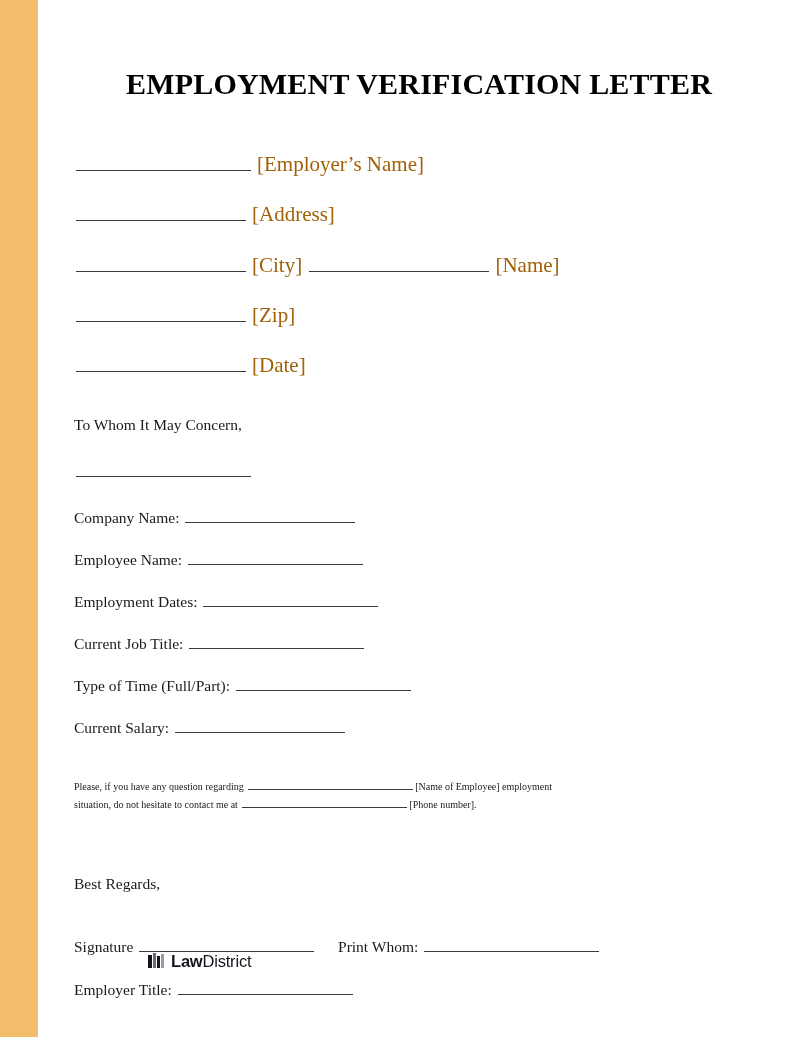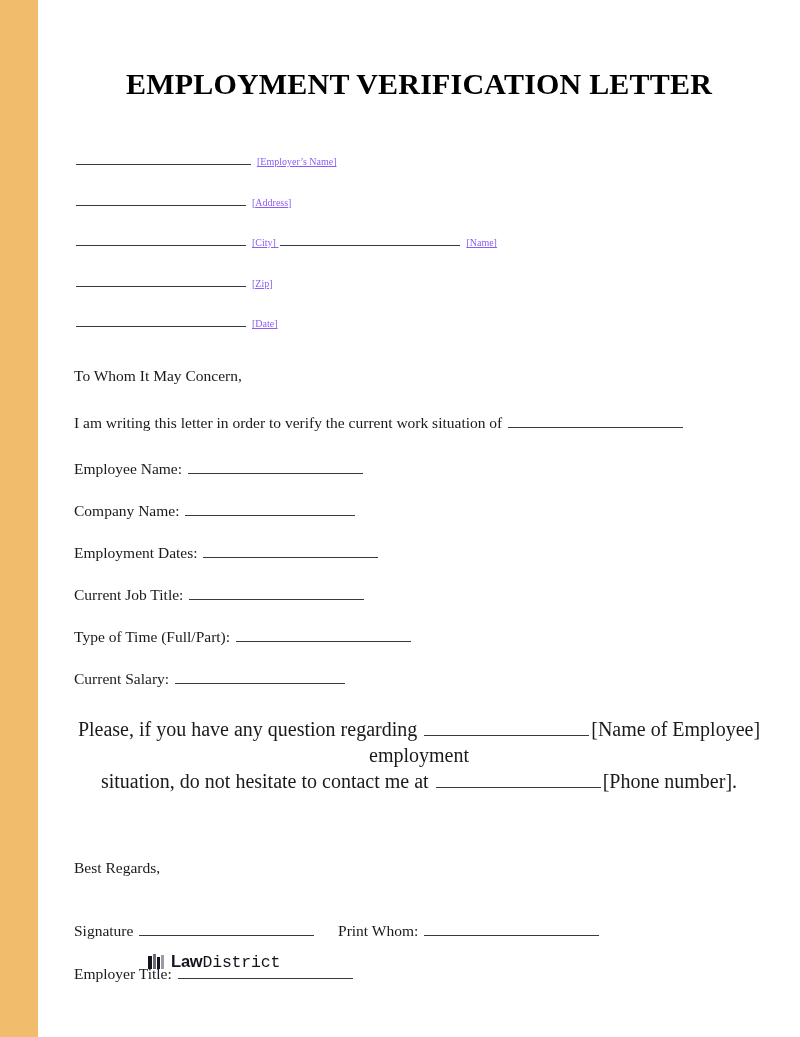--- a/index.html
+++ b/index.html
@@ -52,26 +52,25 @@
     letter-spacing: 0.2px;
     margin: 0;
     padding-top: 66px;
     color: #000000;
     line-height: 1.2;
   }
   .block-gap {
     height: 48px;
   }
   .line-row {
-    font-size: 10px;
-    color: #8b5cf6;
+    font-size: 21px;
+    color: #a16207;
     line-height: 1.35;
     margin-bottom: 22px;
     white-space: nowrap;
-    text-decoration: underline;
   }
   .blank {
     display: inline-block;
     border-bottom: 1px solid #3a3a3a;
     vertical-align: baseline;
     height: 14px;
     margin: 0 2px;
   }
   .b-170 { width: 170px; }
   .b-175 { width: 175px; }
@@ -92,26 +91,25 @@
     line-height: 1.3;
     margin-bottom: 26px;
   }
   .field-row {
     font-size: 15.5px;
     color: #1a1a1a;
     margin-bottom: 23px;
     white-space: nowrap;
   }
   .closing-para {
-    font-size: 20px;
+    font-size: 10px;
     color: #1a1a1a;
     line-height: 1.32;
-    margin-top: 28px;
+    margin-top: 38px;
     margin-bottom: 30px;
-    text-align: center;
   }
   .regards {
     font-size: 15.5px;
     color: #1a1a1a;
     margin-top: 64px;
     margin-bottom: 44px;
   }
   .sig-row {
     font-size: 15.5px;
     color: #1a1a1a;
@@ -140,21 +138,20 @@
     font-family: "Liberation Sans", sans-serif;
     font-size: 16.5px;
     color: #14141e;
     letter-spacing: -0.2px;
   }
   .logo-text .bold {
     font-weight: bold;
   }
   .logo-text .light {
     font-weight: normal;
-    font-family: Liberation Mono, monospace;
   }
 </style>
 </head>
 <body>
 
 <div class="page">
 
   <div class="accent-bar"></div>
 
   <div class="sheet">
@@ -181,32 +178,31 @@
         <span class="blank b-170"></span><span class="tag">[Zip]</span>
       </div>
 
       <div class="line-row">
         <span class="blank b-170"></span><span class="tag">[Date]</span>
       </div>
 
       <div class="salutation">To Whom It May Concern,</div>
 
       <div class="para">
-        <span>I am writing this letter in order to verify the current work situation of</span>
         <span class="blank b-175"></span><br>
-      </div>
-
-      <div class="field-row">
-        <span>Employee Name:</span>
-        <span class="blank b-175"></span>
       </div>
 
       <div class="field-row">
         <span>Company Name:</span>
         <span class="blank b-170"></span>
+      </div>
+
+      <div class="field-row">
+        <span>Employee Name:</span>
+        <span class="blank b-175"></span>
       </div>
 
       <div class="field-row">
         <span>Employment Dates:</span>
         <span class="blank b-175"></span>
       </div>
 
       <div class="field-row">
         <span>Current Job Title:</span>
         <span class="blank b-175"></span>

